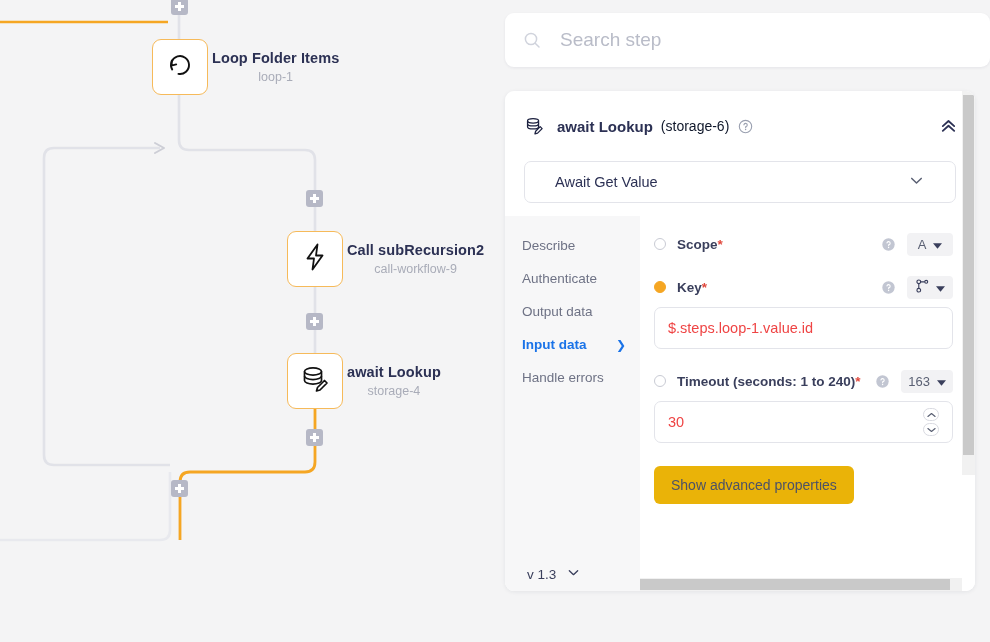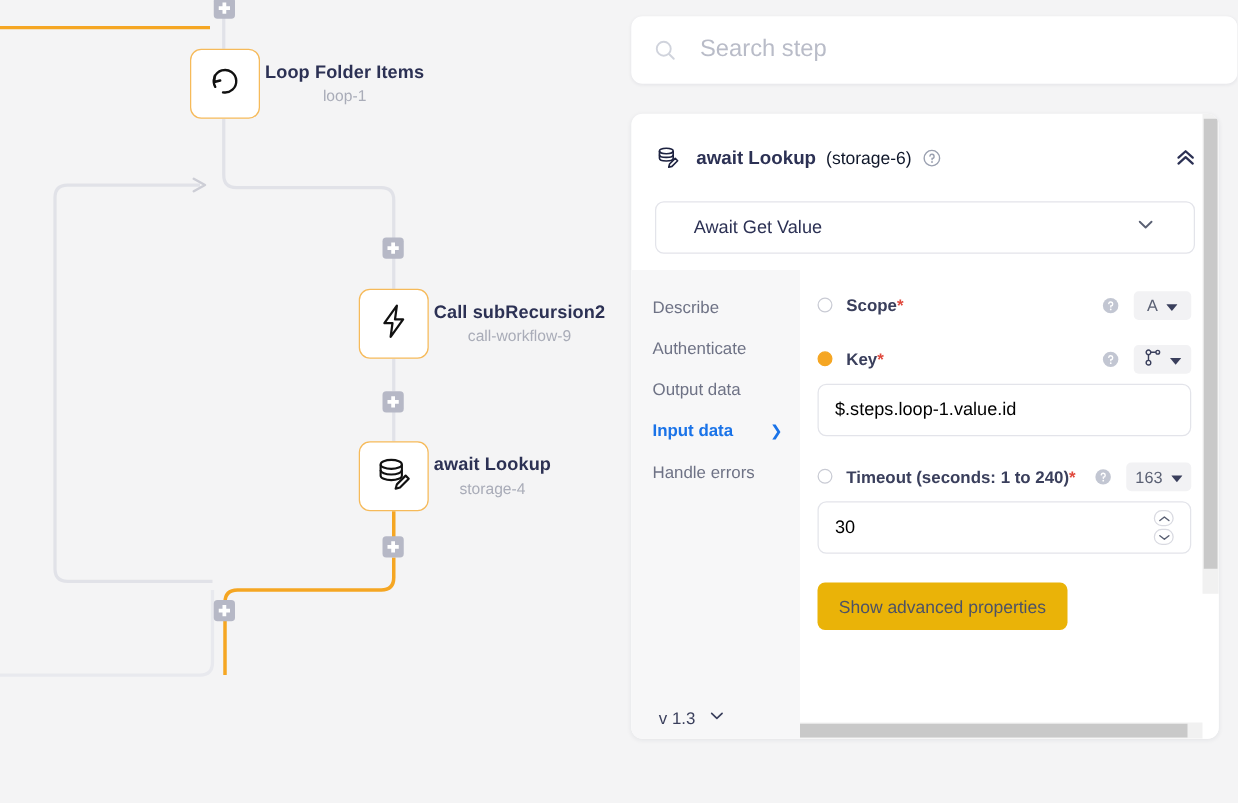--- a/index.html
+++ b/index.html
@@ -215,21 +215,21 @@
     display: flex; align-items: center;
     padding: 0 13px;
     background: #fff;
     font-size: 14.5px;
     color: #2c3154;
   }
   .ctrl.select { cursor: pointer; }
   .ctrl .chev { margin-left: auto; }
   .ctrl input {
     border: 0; outline: 0; background: transparent;
-    font-family: inherit; font-size: 14.5px; color: #000000;
+    font-family: inherit; font-size: 14.5px; color: #ef4444;
     width: 100%; padding: 0;
   }
   .spinner {
     margin-left: auto;
     display: flex; flex-direction: column;
     gap: 2px;
   }
   .spin-b {
     width: 16px; height: 13px;
     border: 1px solid #d9dae1;

